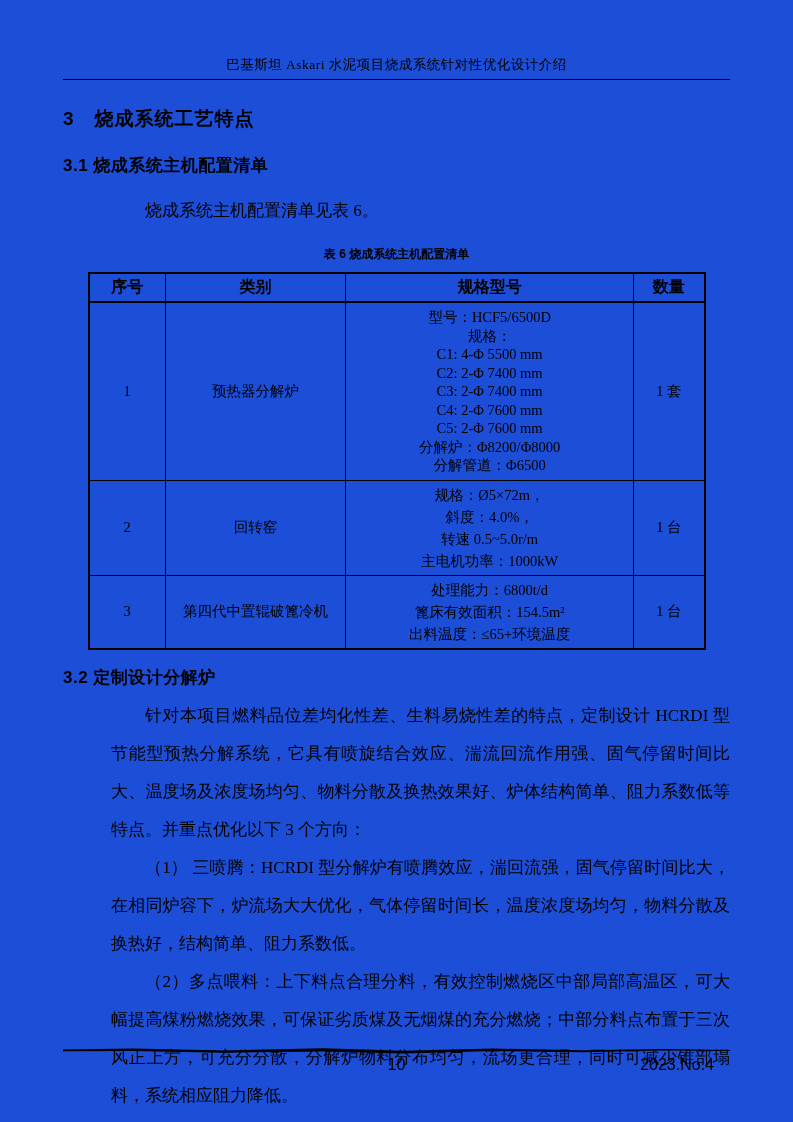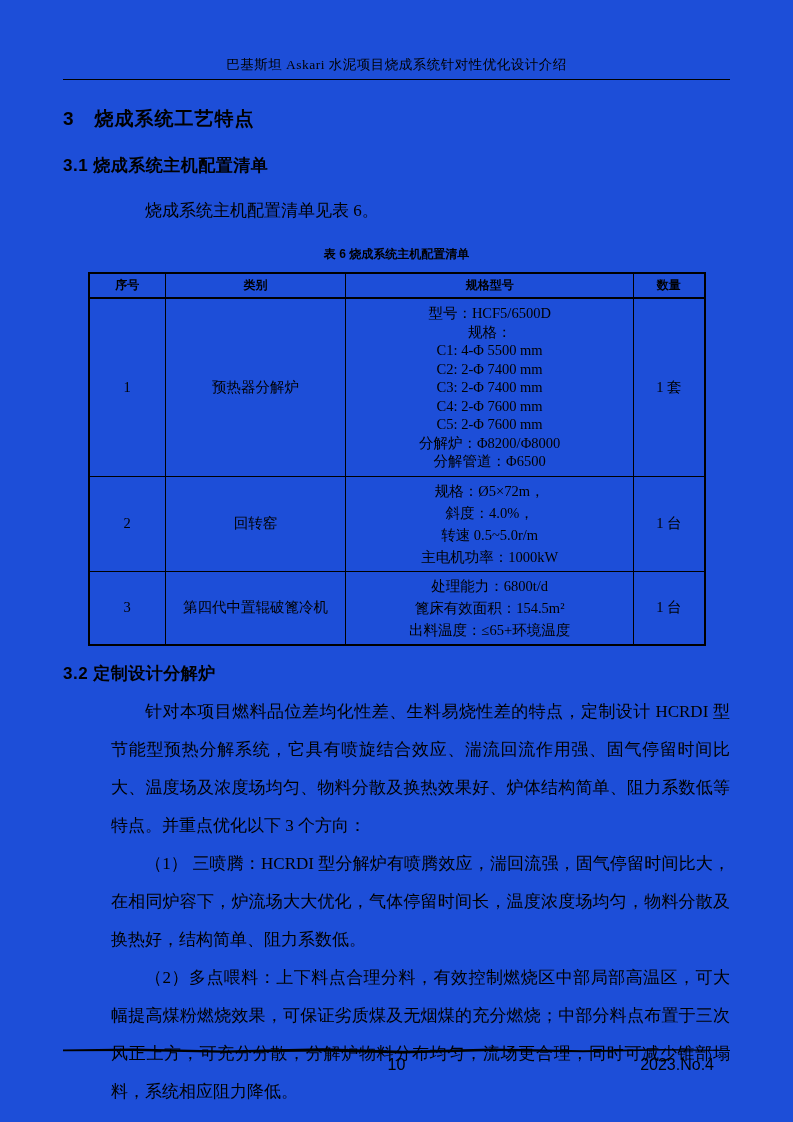--- a/index.html
+++ b/index.html
@@ -64,21 +64,21 @@
   }
   table.config th, table.config td {
     border: 1px solid #000;
     text-align: center;
     vertical-align: middle;
     padding: 3px 4px;
   }
   table.config th {
     font-family: "Liberation Sans", "DejaVu Sans", sans-serif;
     font-weight: bold;
-    font-size: 12px;
+    font-size: 16px;
     height: 24px;
     border-bottom: 2px solid #000;
   }
   table.config .col-no { width: 77px; }
   table.config .col-cat { width: 181px; }
   table.config .col-spec { width: 289px; }
   table.config .col-qty { width: 71px; }
   .spec-line { line-height: 18.5px; }
   tr.row-2 .spec-line, tr.row-3 .spec-line { line-height: 22px; }
   tr.row-1 td { padding-top: 5px; padding-bottom: 5px; }

